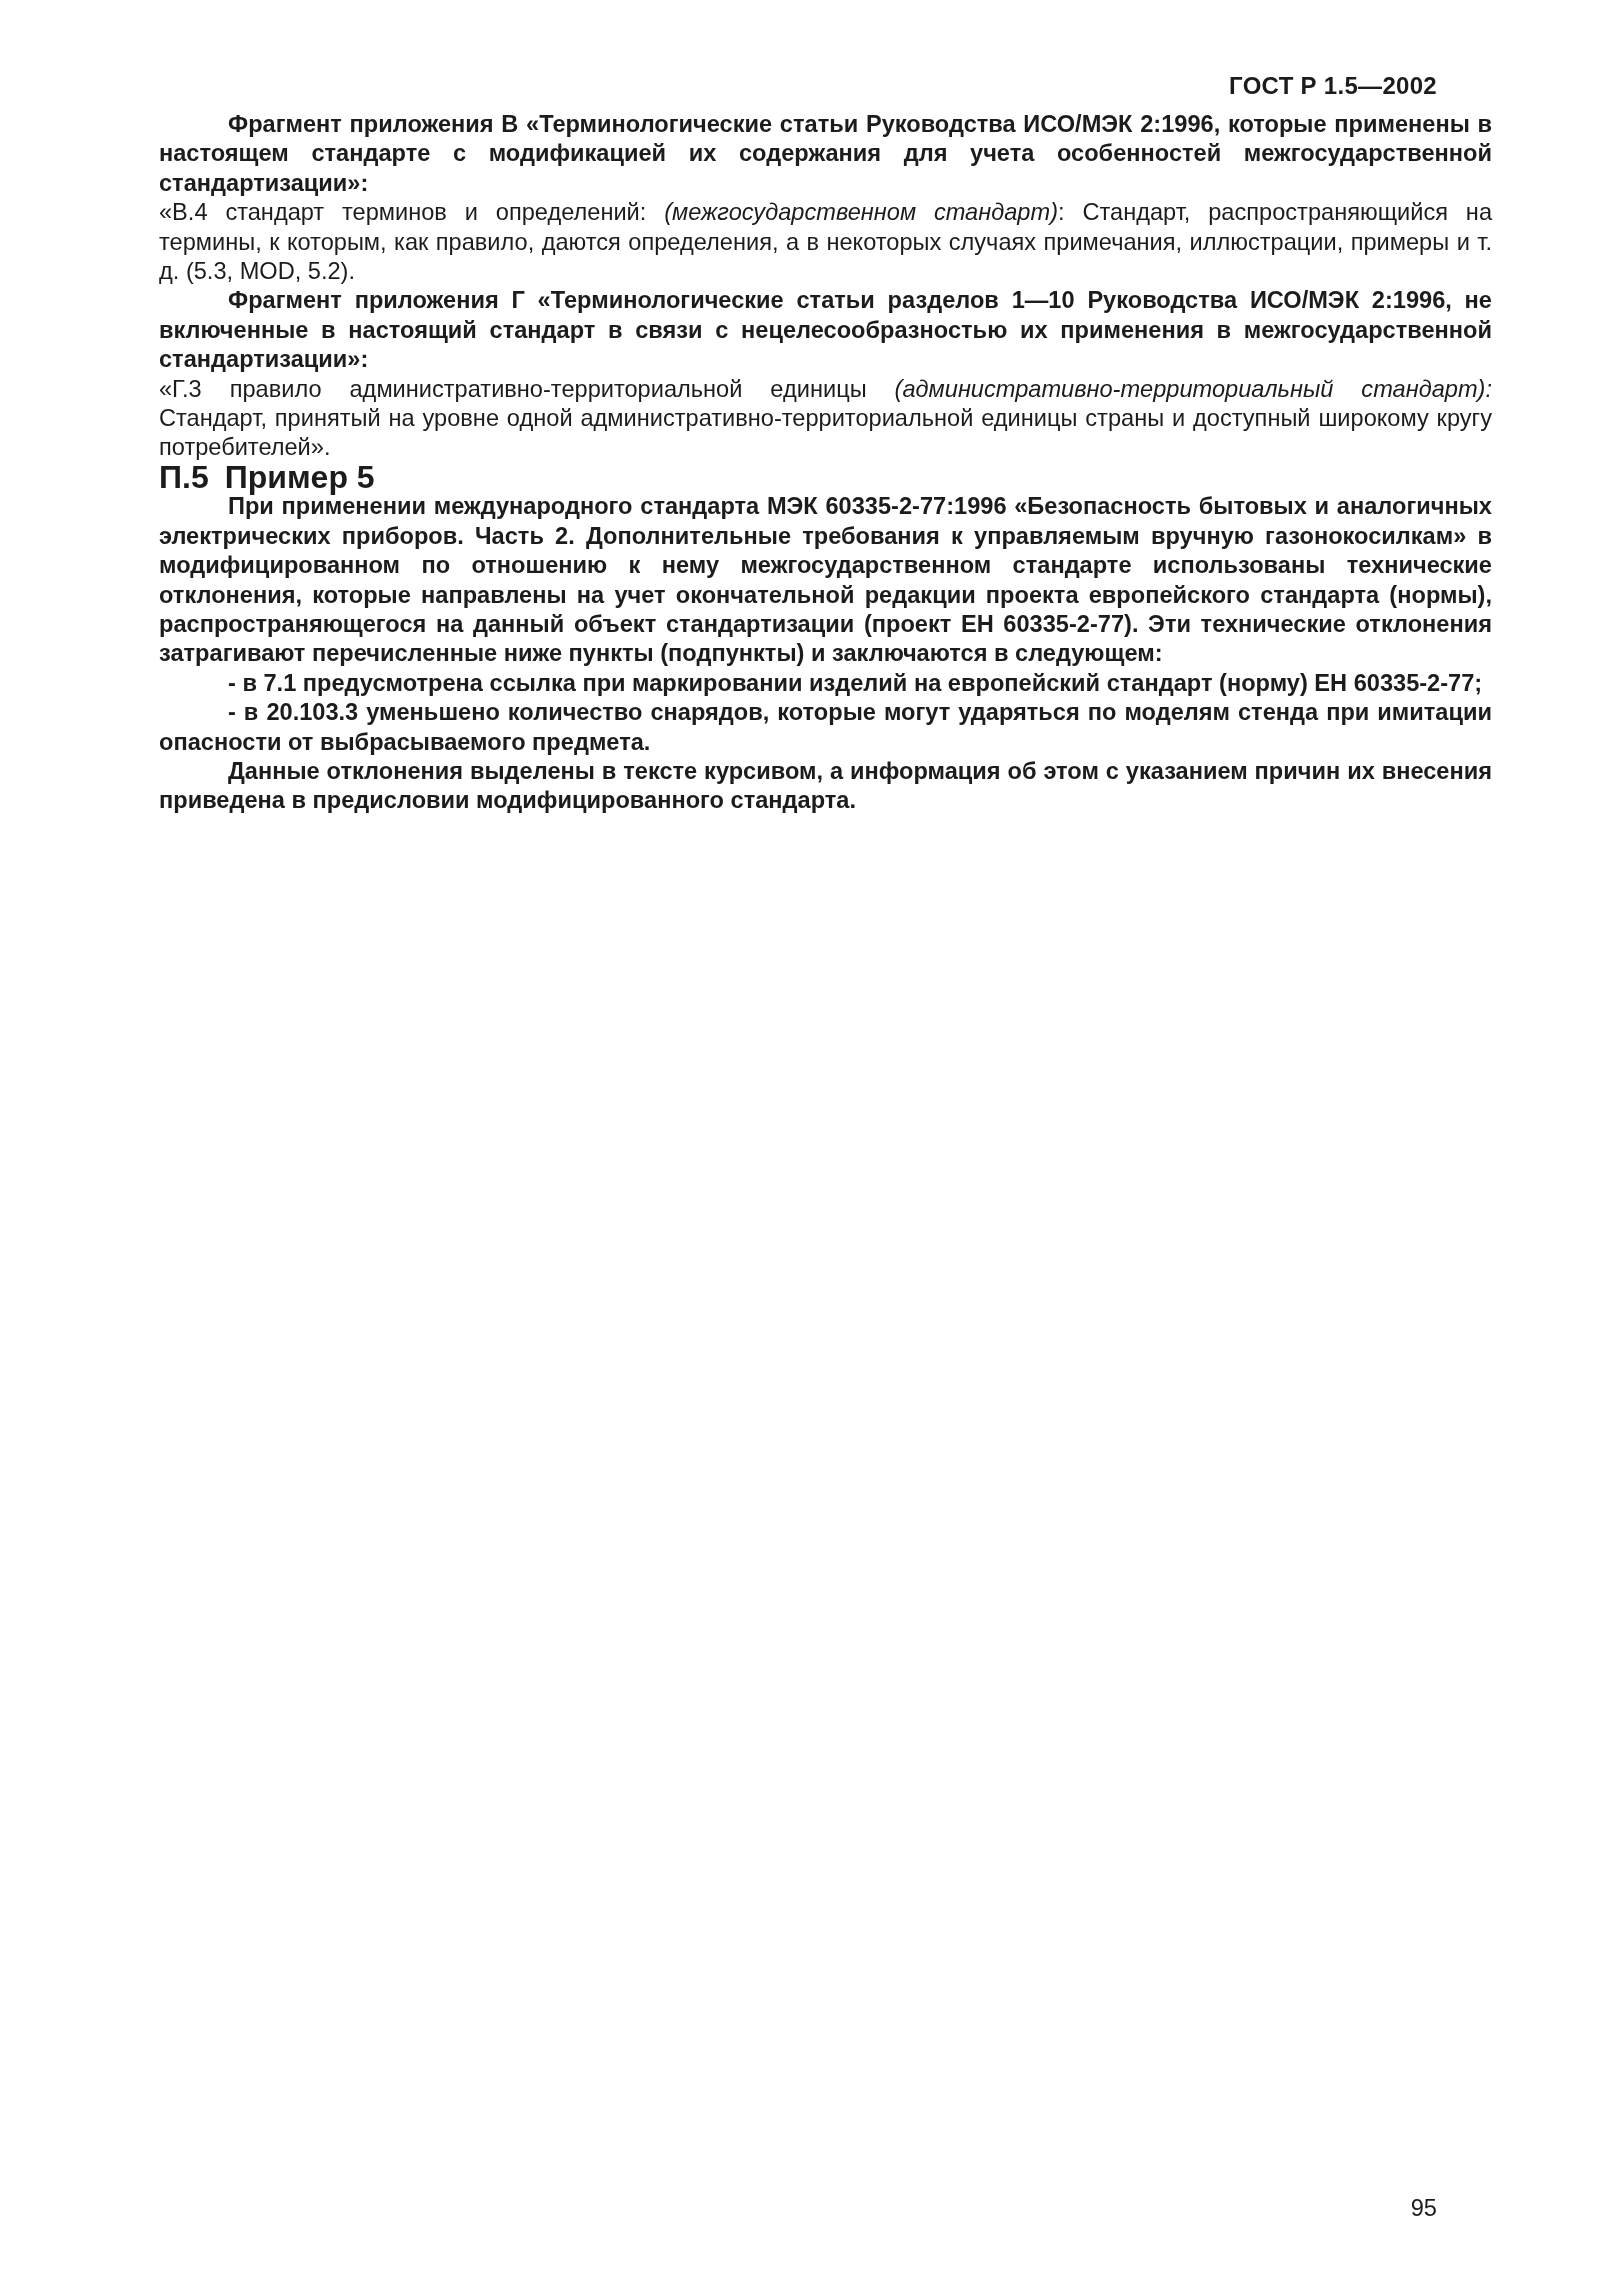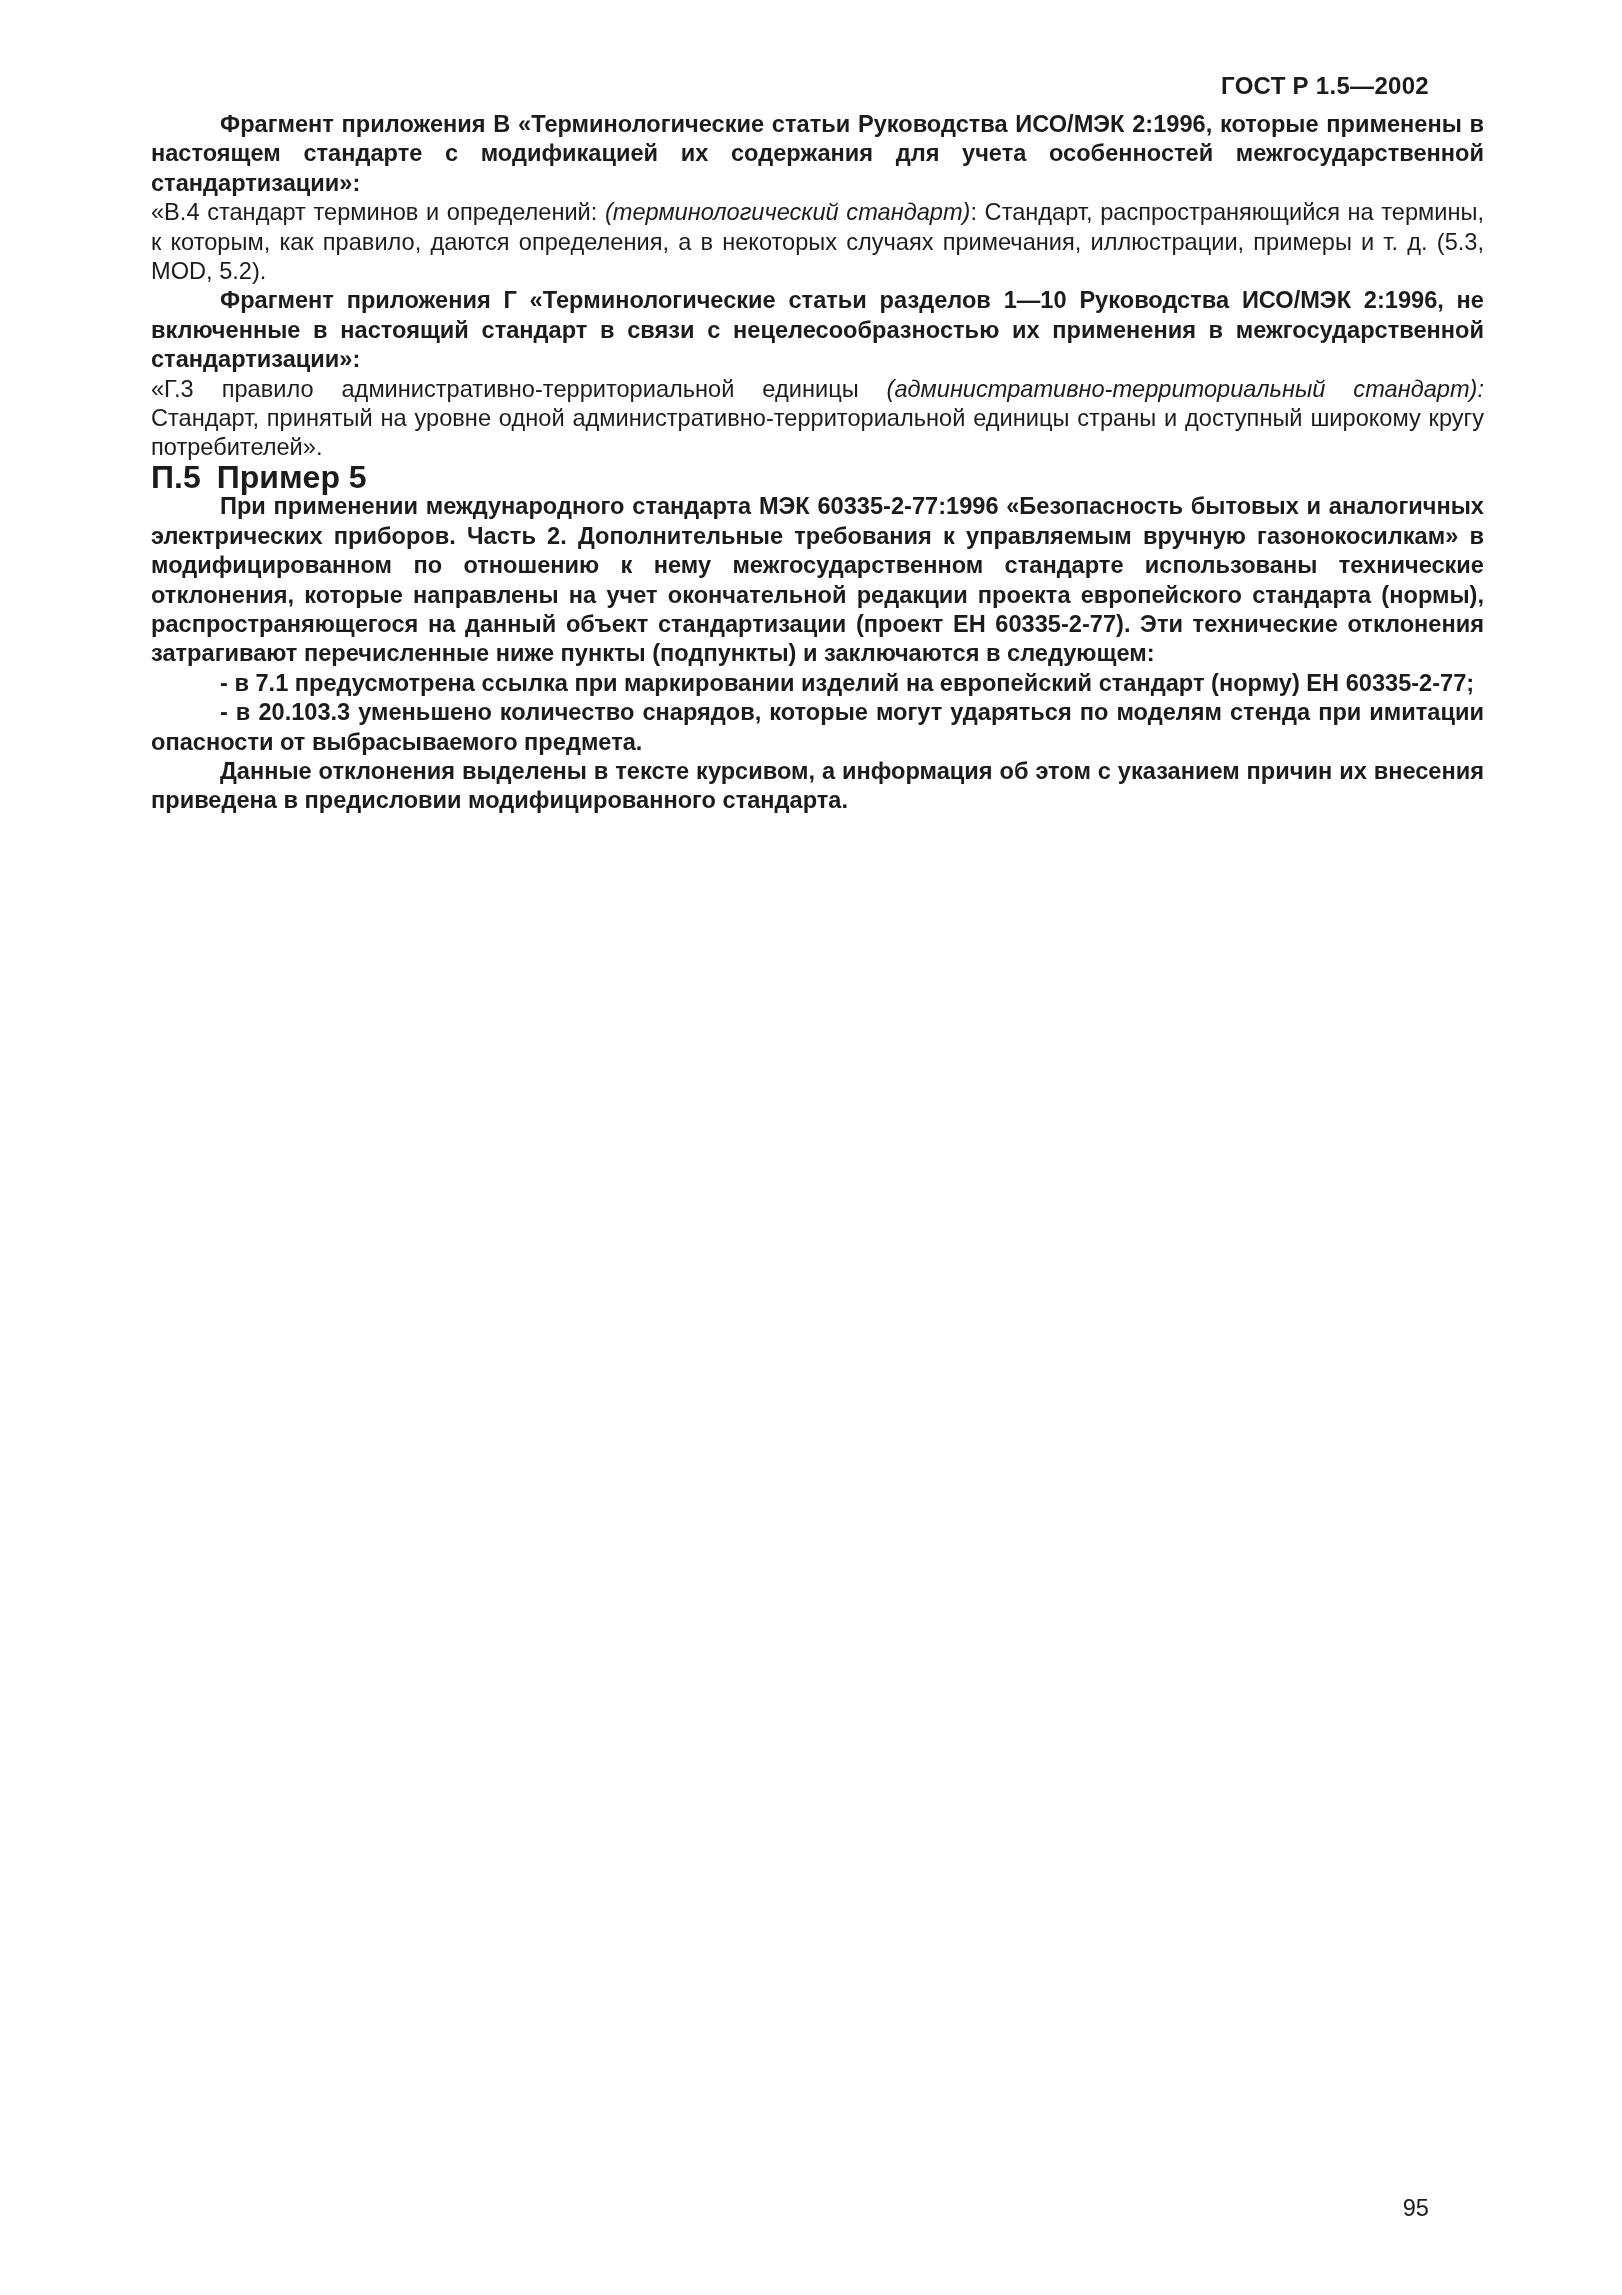--- a/index.html
+++ b/index.html
@@ -10,20 +10,21 @@
   .page {
     position: relative;
     width: 1568px;
     height: 2295px;
     background: #ffffff;
     color: #1c1c1c;
     font-family: "Liberation Sans", sans-serif;
     font-size: 23.6px;
     line-height: 29.4px;
     overflow: hidden;
+    margin-left: 8px;
   }
   .doc-header {
     position: absolute;
     top: 71px;
     right: 139px;
     font-weight: 700;
     font-size: 24px;
     letter-spacing: 0.3px;
   }
   .content {
@@ -64,21 +65,21 @@
 <body>
 
 <div class="page">
 
   <div class="doc-header">ГОСТ Р 1.5—2002</div>
 
   <div class="content">
 
     <p class="para indent">Фрагмент приложения В «Терминологические статьи Руководства ИСО/МЭК 2:1996, которые применены в настоящем стандарте с модификацией их содержания для учета особенностей межгосударственной стандартизации»:</p>
 
-    <p class="para"><span>«В.4 стандарт терминов и определений: </span><span class="it">(терминологический стандарт)</span><span>: Стандарт, распространяющийся на термины, к которым, как правило, даются определения, а в некоторых случаях примечания, иллюстрации, примеры и т. д. (5.3, MOD, 5.2).</span></p>
+    <p class="para"><span>«В.4 стандарт терминов и определений: </span><span class="it">(межгосударственном стандарт)</span><span>: Стандарт, распространяющийся на термины, к которым, как правило, даются определения, а в некоторых случаях примечания, иллюстрации, примеры и т. д. (5.3, MOD, 5.2).</span></p>
 
 
     <p class="para indent">Фрагмент приложения Г «Терминологические статьи разделов 1—10 Руководства ИСО/МЭК 2:1996, не включенные в настоящий стандарт в связи с нецелесообразностью их применения в межгосударственной стандартизации»:</p>
 
     <p class="para"><span>«Г.3 правило административно-территориальной единицы </span><span class="it">(административно-территориальный стандарт):</span><span> Стандарт, принятый на уровне одной административно-территориальной единицы страны и доступный широкому кругу потребителей».</span></p>
 
     <p class="para section-heading">П.5 Пример 5</p>
 
     <p class="para indent">При применении международного стандарта МЭК 60335-2-77:1996 «Безопасность бытовых и аналогичных электрических приборов. Часть 2. Дополнительные требования к управляемым вручную газонокосилкам» в модифицированном по отношению к нему межгосударственном стандарте использованы технические отклонения, которые направлены на учет окончательной редакции проекта европейского стандарта (нормы), распространяющегося на данный объект стандартизации (проект ЕН 60335-2-77). Эти технические отклонения затрагивают перечисленные ниже пункты (подпункты) и заключаются в следующем:</p>
 

